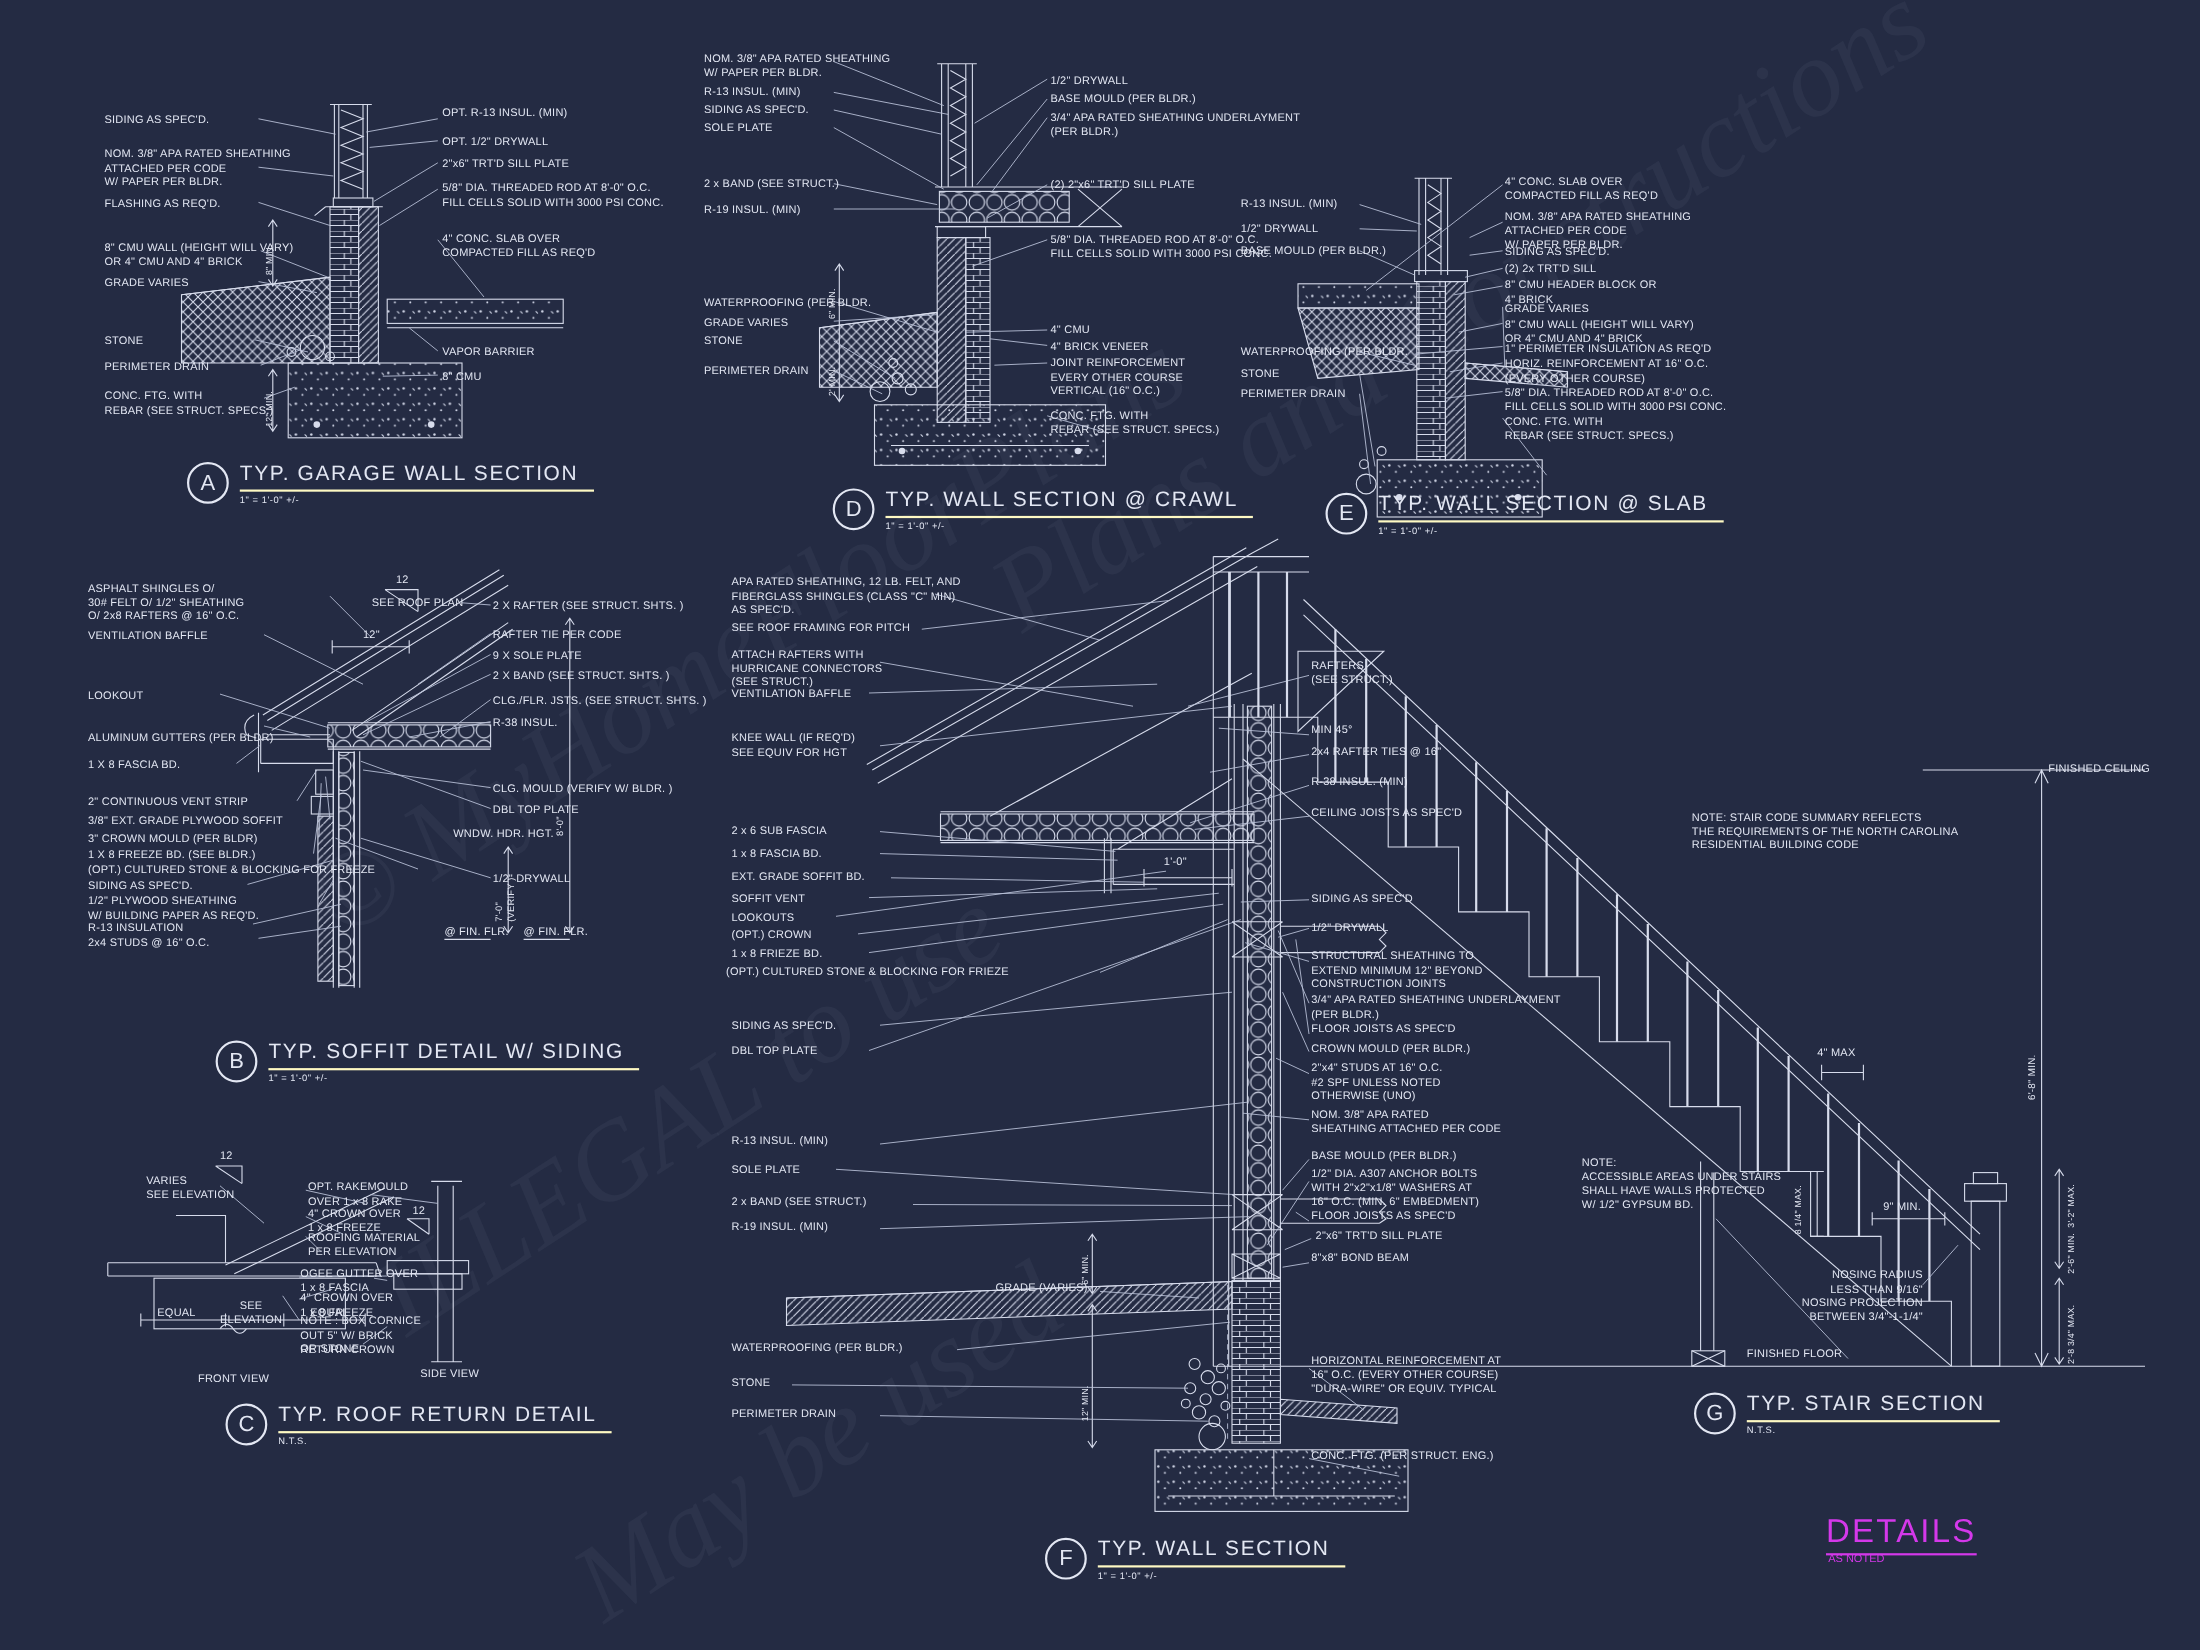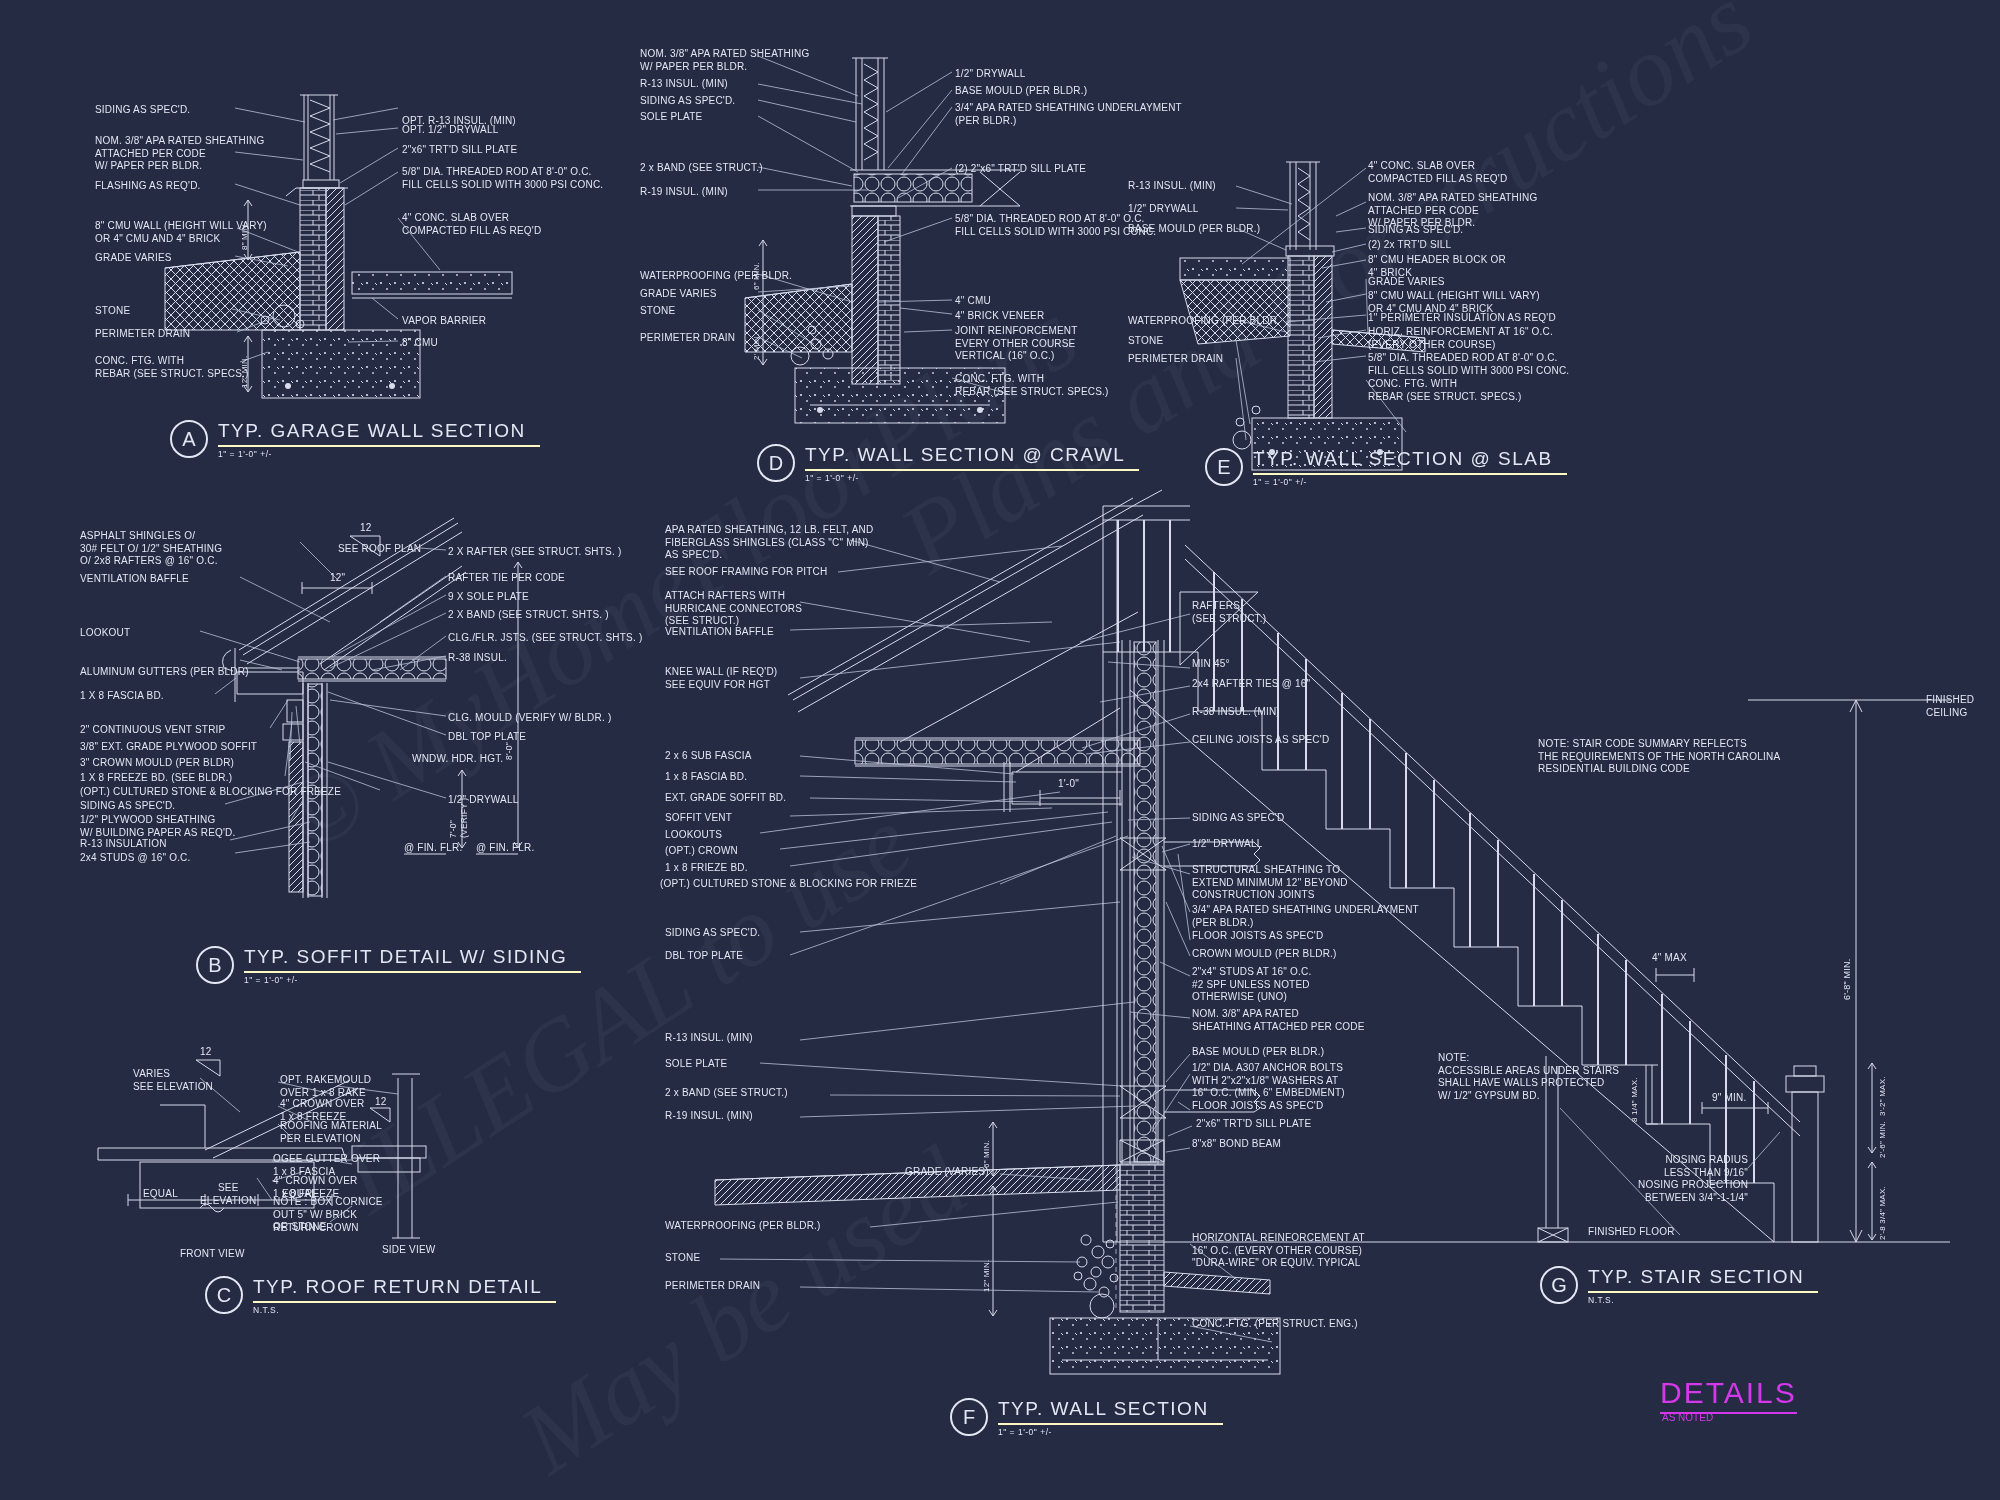--- a/index.html
+++ b/index.html
@@ -224,21 +224,21 @@
 ATTACHED PER CODE
 W/ PAPER PER BLDR.</div>
 <div class="lb" style="left:95px;top:180px">FLASHING AS REQ'D.</div>
 <div class="lb" style="left:95px;top:220px">8" CMU WALL (HEIGHT WILL VARY)
 OR 4" CMU AND 4" BRICK</div>
 <div class="lb" style="left:95px;top:252px">GRADE VARIES</div>
 <div class="lb" style="left:95px;top:305px">STONE</div>
 <div class="lb" style="left:95px;top:328px">PERIMETER DRAIN</div>
 <div class="lb" style="left:95px;top:355px">CONC. FTG. WITH
 REBAR (SEE STRUCT. SPECS.)</div>
-<div class="lb" style="left:402px;top:115px">OPT. R-13 INSUL. (MIN)</div>
+<div class="lb" style="left:402px;top:97px">OPT. R-13 INSUL. (MIN)</div>
 <div class="lb" style="left:402px;top:124px">OPT. 1/2" DRYWALL</div>
 <div class="lb" style="left:402px;top:144px">2"x6" TRT'D SILL PLATE</div>
 <div class="lb" style="left:402px;top:166px">5/8" DIA. THREADED ROD AT 8'-0" O.C.
 FILL CELLS SOLID WITH 3000 PSI CONC.</div>
 <div class="lb" style="left:402px;top:212px">4" CONC. SLAB OVER
 COMPACTED FILL AS REQ'D</div>
 <div class="lb" style="left:402px;top:315px">VAPOR BARRIER</div>
 <div class="lb" style="left:402px;top:337px">8" CMU</div>
 <div class="lb v" style="left:240px;top:250px;font-size:8px">8" MIN.</div>
 <div class="lb v" style="left:240px;top:388px;font-size:8px">12" MIN.</div>
@@ -467,21 +467,21 @@
 THE REQUIREMENTS OF THE NORTH CAROLINA
 RESIDENTIAL BUILDING CODE</div>
 <div class="lb" style="left:1438px;top:1052px">NOTE:
 ACCESSIBLE AREAS UNDER STAIRS
 SHALL HAVE WALLS PROTECTED
 W/ 1/2" GYPSUM BD.</div>
 <div class="lb" style="left:1638px;top:1154px;text-align:right;transform:translateX(-0%)">NOSING RADIUS
 LESS THAN 9/16"
 NOSING PROJECTION
 BETWEEN 3/4"-1-1/4"</div>
-<div class="lb" style="left:1926px;top:694px">FINISHED CEILING</div>
+<div class="lb" style="left:1862px;top:694px">FINISHED CEILING</div>
 <div class="lb" style="left:1588px;top:1226px">FINISHED FLOOR</div>
 <div class="lb v" style="left:1842px;top:1000px;font-size:9px">6'-8" MIN.</div>
 <div class="lb" style="left:1652px;top:952px">4" MAX</div>
 <div class="lb v" style="left:1630px;top:1122px;font-size:8px">8 1/4" MAX.</div>
 <div class="lb" style="left:1712px;top:1092px">9" MIN.</div>
 <div class="lb v" style="left:1878px;top:1158px;font-size:8px">2'-6" MIN.  3'-2" MAX.</div>
 <div class="lb v" style="left:1878px;top:1240px;font-size:8px">2'-8 3/4" MAX.</div>
 <div class="dtitle" style="left:1540px;top:1266px">
   <div class="dcirc">G</div>
   <div>

